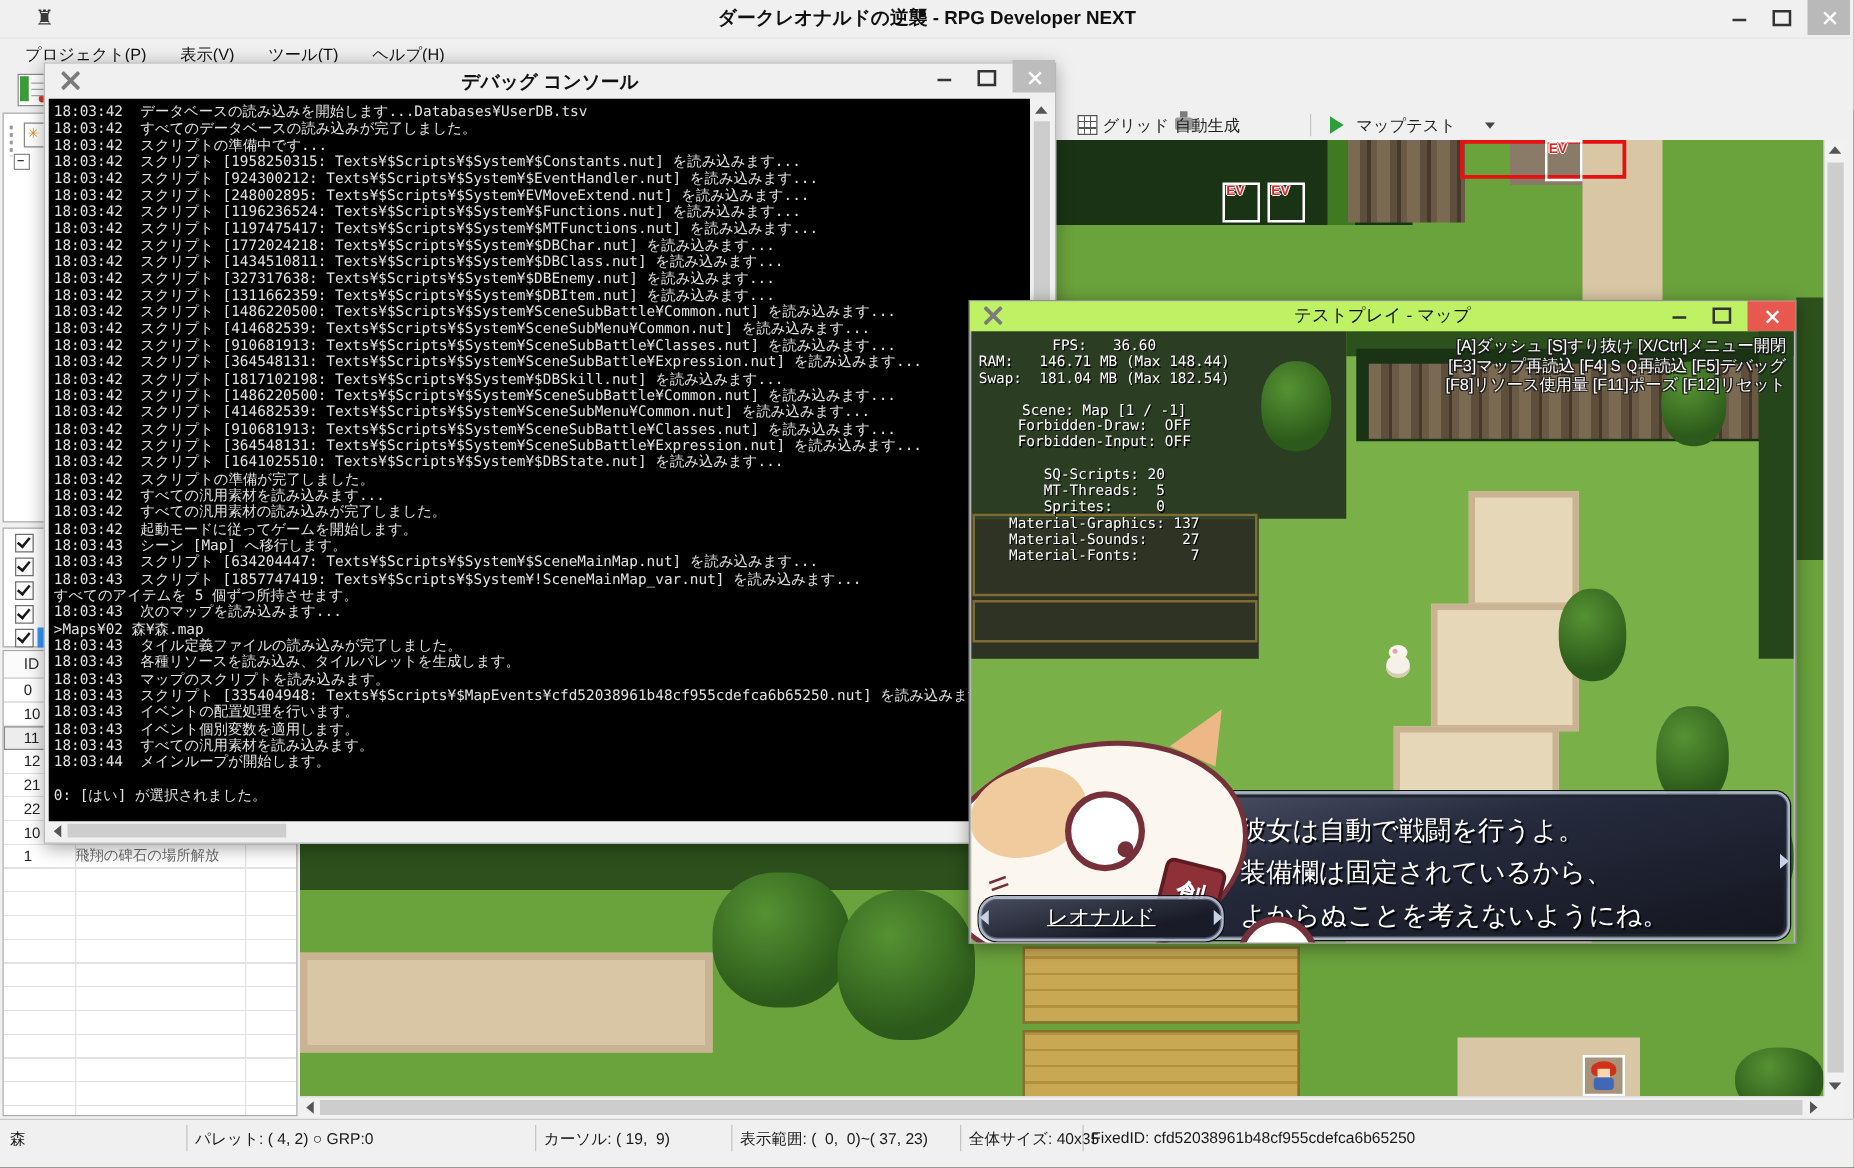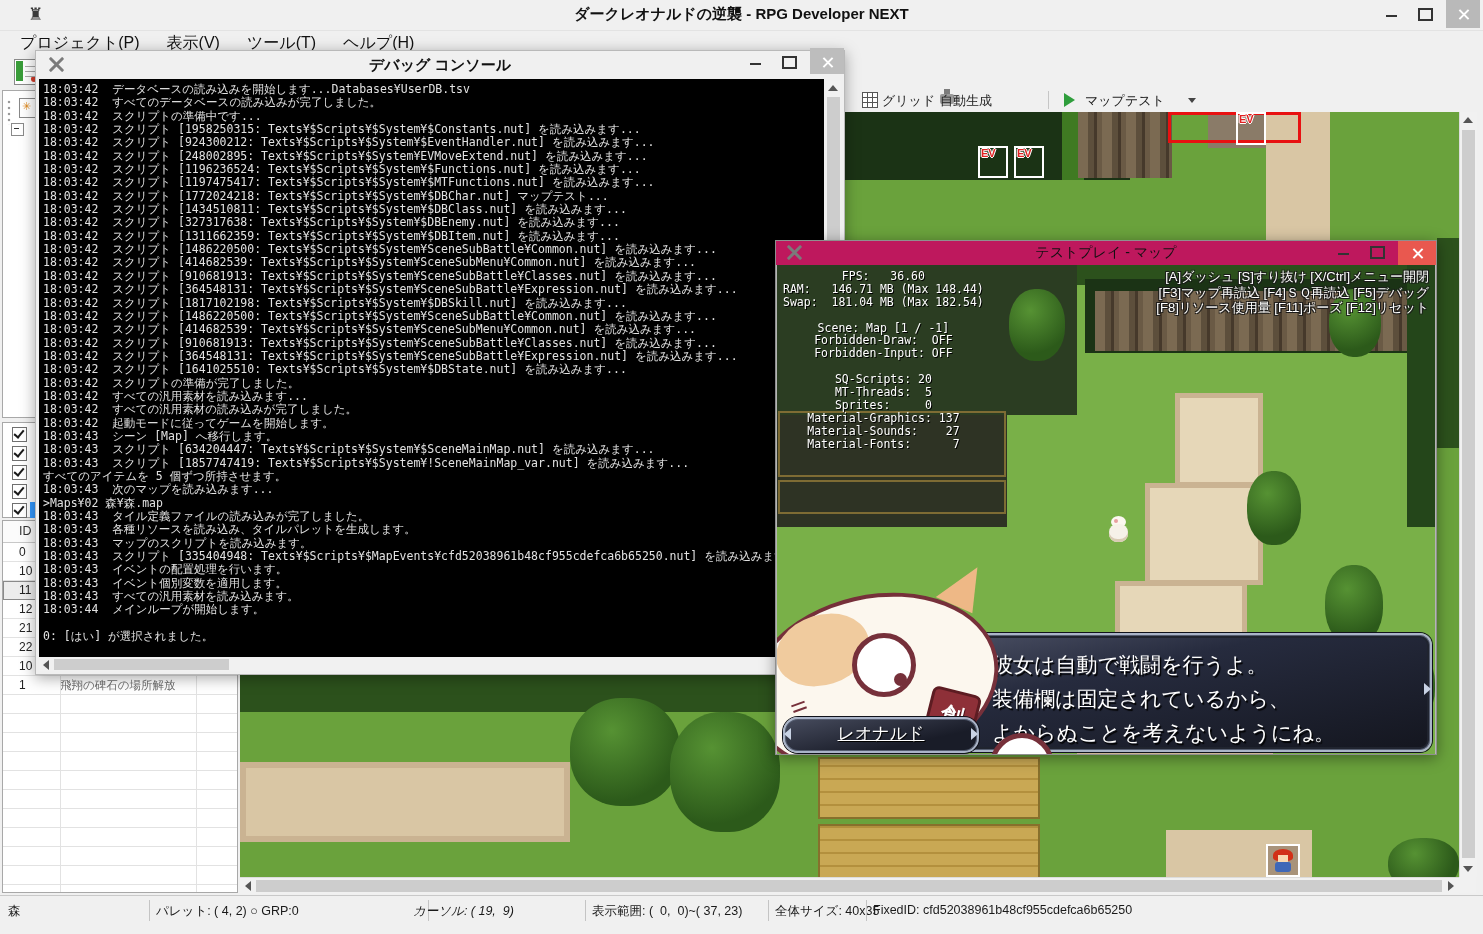--- a/index.html
+++ b/index.html
@@ -10,21 +10,21 @@
   .titlebar{position:absolute;left:0;top:0;width:1483px;height:30px;background:#f0f0f0;border-bottom:1px solid #e3e3e3;}
   .appicon{position:absolute;left:28px;top:4px;font-size:17px;color:#3a3a3a;}
   .wtitle{position:absolute;left:0;right:0;top:5px;text-align:center;font-size:15px;font-weight:600;color:#111;}
   .winbtn{position:absolute;top:0;height:28px;width:34px;text-align:center;}
   .g-min{display:inline-block;width:11px;height:2px;background:#333;margin-top:15px;}
   .g-max{display:inline-block;width:11px;height:9px;border:2px solid #333;margin-top:8px;background:#fff0;}
   .g-x{position:relative;display:inline-block;width:13px;height:13px;margin-top:8px;}
   .g-x::before,.g-x::after{content:"";position:absolute;left:6px;top:0;width:2px;height:13px;background:#fff;}
   .g-x::before{transform:rotate(45deg);} .g-x::after{transform:rotate(-45deg);}
   .menubar{position:absolute;left:0;top:31px;width:1483px;height:25px;background:#f0f0f0;display:flex;align-items:center;padding-left:20px;box-sizing:border-box;}
-  .menu{font-size:16px;color:#111;padding:0 13px 0 0;margin-right:14px;}
+  .menu{font-size:13px;color:#111;padding:0 13px 0 0;margin-right:14px;}
   .toolbar1{position:absolute;left:0;top:56px;width:1483px;height:32px;background:#f0f0f0;}
   .ic-cal{position:absolute;left:14px;top:3px;width:24px;height:24px;background:#fff;border:1px solid #8a8a8a;}
   .ic-cal i{position:absolute;left:1px;top:1px;width:7px;height:20px;background:#3a9d3a;}
   .ic-cal b{position:absolute;right:2px;bottom:2px;width:6px;height:6px;background:#d43c2c;border-radius:50%;}
   .ic-cal u{position:absolute;left:10px;top:6px;width:11px;height:1px;background:#aaa;box-shadow:0 5px 0 #aaa,0 10px 0 #aaa;}
   
   .maptoolbar{position:absolute;left:240px;top:88px;width:1219px;height:24px;background:#f0f0f0;font-size:13px;color:#222;}
   .ic-grid{position:absolute;width:14px;height:14px;border:1px solid #555;
      background:linear-gradient(#0000 4px,#555 4px,#555 5px,#0000 5px,#0000 9px,#555 9px,#555 10px,#0000 10px),
                 linear-gradient(90deg,#0000 4px,#555 4px,#555 5px,#0000 5px,#0000 9px,#555 9px,#555 10px,#0000 10px),#fff;}
@@ -83,21 +83,21 @@
   .consolewin{position:absolute;left:35px;top:50px;width:810px;height:625px;background:#f0f0f0;border:1px solid #b9b9b9;box-shadow:0 3px 14px rgba(0,0,0,.35);z-index:10;box-sizing:border-box;}
   .ctitle{position:absolute;left:0;top:0;right:0;height:28px;background:#f0f0f0;}
   .cttext{position:absolute;left:0;right:0;top:5px;text-align:center;font-size:15px;font-weight:600;color:#111;}
   .ic-swords{position:absolute;width:17px;height:17px;}
   .ic-swords::before,.ic-swords::after{content:"";position:absolute;left:7px;top:-1px;width:3px;height:19px;background:#7b7b7b;border-radius:1px;}
   .ic-swords::before{transform:rotate(45deg);} .ic-swords::after{transform:rotate(-45deg);}
   .cbody{position:absolute;left:3px;top:28px;right:20px;bottom:17px;background:#000;overflow:hidden;padding:3px 0 0 4px;}
   .cline{height:13.35px;white-space:pre;font-family:"DejaVu Sans Mono", monospace;font-size:11.5px;color:#e2e2e2;}
   
   .testwin{position:absolute;left:775px;top:240px;width:662px;height:515px;background:#b5b5b5;border:1px solid #8f8f8f;box-shadow:0 3px 14px rgba(0,0,0,.4);z-index:20;box-sizing:border-box;}
-  .ttitle{position:absolute;left:0;top:0;right:0;height:24px;background:#be185d;}
+  .ttitle{position:absolute;left:0;top:0;right:0;height:24px;background:#bef264;}
   .tttext{position:absolute;left:0;right:0;top:3px;text-align:center;font-size:14px;color:#111;}
   .tclose{position:absolute;top:0;height:24px;width:38px;background:#e9584f;text-align:center;}
   .gamebody{position:absolute;left:1px;top:24px;width:658px;height:489px;background:#79b048;overflow:hidden;}
   .statsline{height:12.9px;white-space:pre;font-family:"DejaVu Sans Mono", monospace;font-size:11.5px;color:#fff;text-shadow:1px 1px 0 #000;}
   .kbline{height:15.5px;white-space:pre;font-size:13px;color:#fff;text-align:right;
           text-shadow:1px 1px 0 #1a1a1a,-1px -1px 0 #1a1a1a,1px -1px 0 #1a1a1a,-1px 1px 0 #1a1a1a;}
   .board{background:repeating-linear-gradient(0deg,#c7b36c 0 13px,#a9955০ 13px 15px);border:2px solid #7e6c34;box-sizing:border-box;}
   .dialog{position:absolute;left:180px;top:368px;width:471px;height:115px;border-radius:12px;z-index:22;
           background:linear-gradient(168deg,#4a4f63 0%,#262b3e 32%,#14161f 100%);
           border:2px solid #aab4c8;box-shadow:inset 0 0 0 1px #555d70, inset 0 0 0 3px #20242f, 0 0 0 1px #10121a;}
@@ -296,21 +296,21 @@
     <span class="sthumb" style="left:16px;top:2px;width:1186px;height:12px;"></span>
     <span class="arr rt" style="right:5px;top:3px;"></span>
   </div>
   <div class="sbar" style="left:1459px;top:877px;width:17px;height:16px;"></div>
 
   <div class="statusbar">
     <span class="sbtext" style="left:8px;">森</span>
     <span class="sbsep" style="left:149px;"></span>
     <span class="sbtext" style="left:156px;">パレット: ( 4, 2) ○ GRP:0</span>
     <span class="sbsep" style="left:428px;"></span>
-    <span class="sbtext" style="left:413px;font-style:italic;">カーソル: ( 19,  9)</span>
+    <span class="sbtext" style="left:435px;">カーソル: ( 19,  9)</span>
     <span class="sbsep" style="left:585px;"></span>
     <span class="sbtext" style="left:592px;">表示範囲: (  0,  0)~( 37, 23)</span>
     <span class="sbsep" style="left:768px;"></span>
     <span class="sbtext" style="left:775px;">全体サイズ: 40x35</span>
     <span class="sbsep" style="left:866px;"></span>
     <span class="sbtext" style="left:873px;">FixedID: cfd52038961b48cf955cdefca6b65250</span>
   </div>
 
   <div class="consolewin">
     <div class="ctitle">
@@ -323,21 +323,21 @@
     <div class="cbody">
 
     <div class="cline">18:03:42  データベースの読み込みを開始します...Databases¥UserDB.tsv</div>
         <div class="cline">18:03:42  すべてのデータベースの読み込みが完了しました。</div>
         <div class="cline">18:03:42  スクリプトの準備中です...</div>
         <div class="cline">18:03:42  スクリプト [1958250315: Texts¥$Scripts¥$System¥$Constants.nut] を読み込みます...</div>
         <div class="cline">18:03:42  スクリプト [924300212: Texts¥$Scripts¥$System¥$EventHandler.nut] を読み込みます...</div>
         <div class="cline">18:03:42  スクリプト [248002895: Texts¥$Scripts¥$System¥EVMoveExtend.nut] を読み込みます...</div>
         <div class="cline">18:03:42  スクリプト [1196236524: Texts¥$Scripts¥$System¥$Functions.nut] を読み込みます...</div>
         <div class="cline">18:03:42  スクリプト [1197475417: Texts¥$Scripts¥$System¥$MTFunctions.nut] を読み込みます...</div>
-        <div class="cline">18:03:42  スクリプト [1772024218: Texts¥$Scripts¥$System¥$DBChar.nut] マップテスト...</div>
+        <div class="cline">18:03:42  スクリプト [1772024218: Texts¥$Scripts¥$System¥$DBChar.nut] を読み込みます...</div>
         <div class="cline">18:03:42  スクリプト [1434510811: Texts¥$Scripts¥$System¥$DBClass.nut] を読み込みます...</div>
         <div class="cline">18:03:42  スクリプト [327317638: Texts¥$Scripts¥$System¥$DBEnemy.nut] を読み込みます...</div>
         <div class="cline">18:03:42  スクリプト [1311662359: Texts¥$Scripts¥$System¥$DBItem.nut] を読み込みます...</div>
         <div class="cline">18:03:42  スクリプト [1486220500: Texts¥$Scripts¥$System¥SceneSubBattle¥Common.nut] を読み込みます...</div>
         <div class="cline">18:03:42  スクリプト [414682539: Texts¥$Scripts¥$System¥SceneSubMenu¥Common.nut] を読み込みます...</div>
         <div class="cline">18:03:42  スクリプト [910681913: Texts¥$Scripts¥$System¥SceneSubBattle¥Classes.nut] を読み込みます...</div>
         <div class="cline">18:03:42  スクリプト [364548131: Texts¥$Scripts¥$System¥SceneSubBattle¥Expression.nut] を読み込みます...</div>
         <div class="cline">18:03:42  スクリプト [1817102198: Texts¥$Scripts¥$System¥$DBSkill.nut] を読み込みます...</div>
         <div class="cline">18:03:42  スクリプト [1486220500: Texts¥$Scripts¥$System¥SceneSubBattle¥Common.nut] を読み込みます...</div>
         <div class="cline">18:03:42  スクリプト [414682539: Texts¥$Scripts¥$System¥SceneSubMenu¥Common.nut] を読み込みます...</div>

